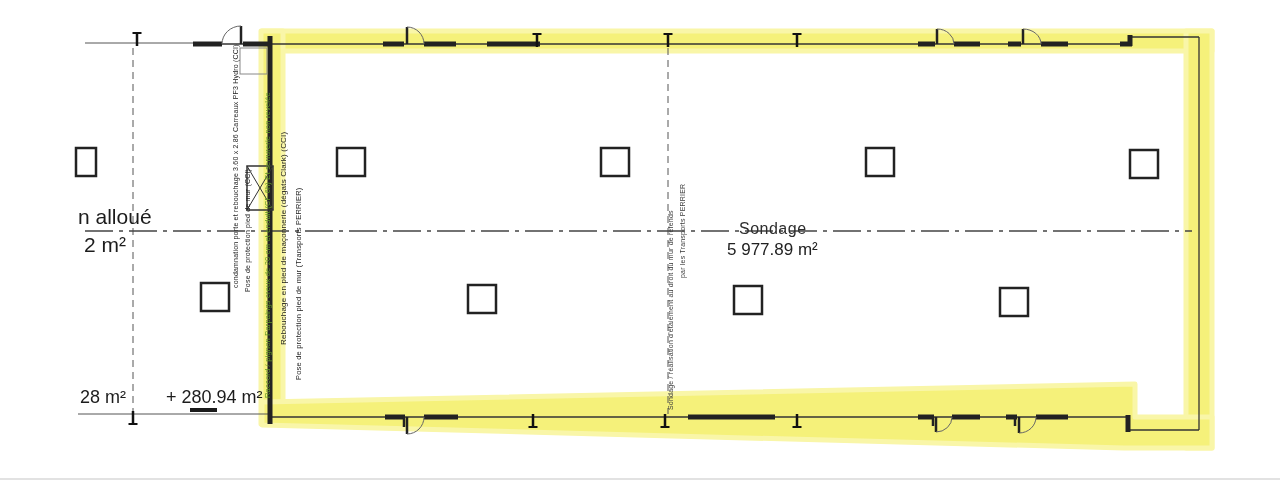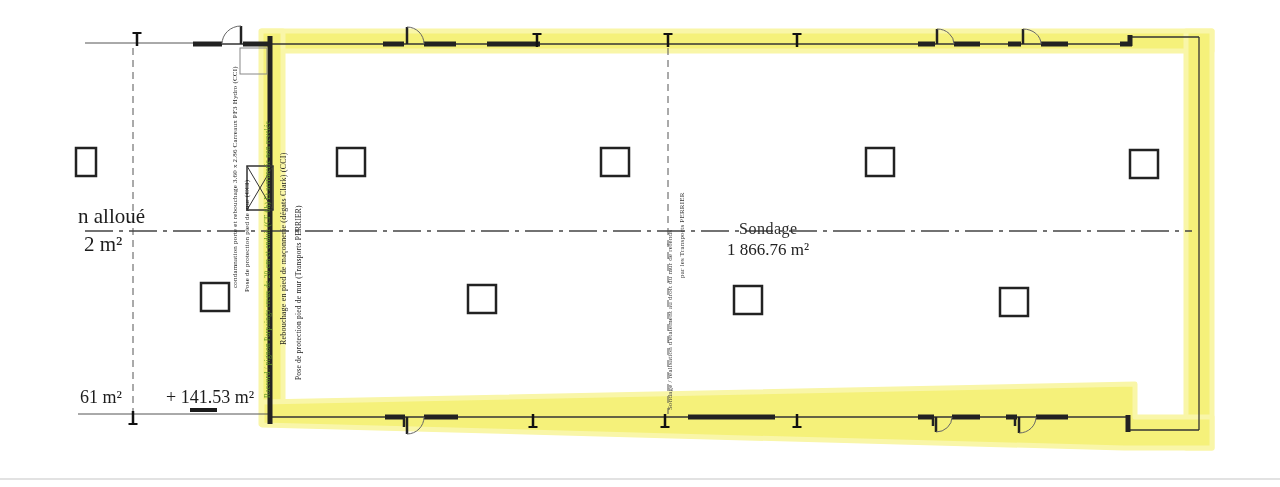--- a/index.html
+++ b/index.html
@@ -1,18 +1,18 @@
 <!DOCTYPE html>
 <html><head>
 <meta charset="utf-8">
 <style>
   html,body{margin:0;padding:0;background:#fff;}
   .canvas{
     position:relative;width:1280px;height:487px;background:#ffffff;overflow:hidden;
-    font-family:Liberation Serif, serif;
+    font-family:Liberation Sans, sans-serif;
   }
   svg{position:absolute;left:0;top:0;}
   .lbl{position:absolute;color:#1c1c1c;white-space:nowrap;line-height:1;}
   .vtext{
     position:absolute;transform:rotate(-90deg);transform-origin:0 0;
     white-space:nowrap;color:#1c1c1c;line-height:1;letter-spacing:.2px;
   }
   .green{color:#5f9426;}
   .gray{color:#3a3a3a;}
   .big{font-size:21px;}
@@ -146,26 +146,26 @@
       <rect x="201" y="283" width="28" height="28"></rect>
       <rect x="468" y="285" width="28" height="28"></rect>
       <rect x="734" y="286" width="28" height="28"></rect>
       <rect x="1000" y="288" width="28" height="28"></rect>
     </g>
   </svg>
 
   <div class="lbl big" style="left:78px;top:206px;">n alloué</div>
   <div class="lbl big" style="left:84px;top:234px;">2 m²</div>
 
-  <div class="lbl mid" style="left:80px;top:388px;">61 m²</div>
-  <div class="lbl mid" style="left:166px;top:388px;">+ 141.53 m²</div>
+  <div class="lbl mid" style="left:80px;top:388px;">28 m²</div>
+  <div class="lbl mid" style="left:166px;top:388px;">+ 280.94 m²</div>
   <div class="dim-underline" style="left:190px;top:408px;width:27px;"></div>
 
   <div class="lbl room" style="left:739px;top:221px;">Sondage</div>
-  <div class="lbl area" style="left:727px;top:241px;">1 866.76 m²</div>
+  <div class="lbl area" style="left:727px;top:241px;">5 977.89 m²</div>
 
   <div class="vtext" style="left:232px;top:288px;font-size:7px;">condamnation porte et rebouchage 3.60 x 2.86  Carreaux PF3 Hydro (CCI)</div>
   <div class="vtext" style="left:244px;top:292px;font-size:7px;">Pose de protection pied de mur (CCI)</div>
   <div class="vtext green" style="left:264px;top:398px;font-size:7.5px;">Raccord / pignon Parpaings creux de 20 cm et enduit (CF 6h) Et serrurerie non revelée</div>
   <div class="vtext" style="left:280px;top:345px;font-size:8px;">Rebouchage en pied de maçonnerie (dégats Clark) (CCI)</div>
   <div class="vtext" style="left:295px;top:380px;font-size:7.5px;">Pose de protection pied de mur (Transports PERRIER)</div>
 
   <div class="vtext gray" style="left:667px;top:410px;font-size:7px;">Sondage / réalisation d'étaiement au droit du mur de refends</div>
   <div class="vtext gray" style="left:679px;top:278px;font-size:7px;">par les Transports PERRIER</div>
 

